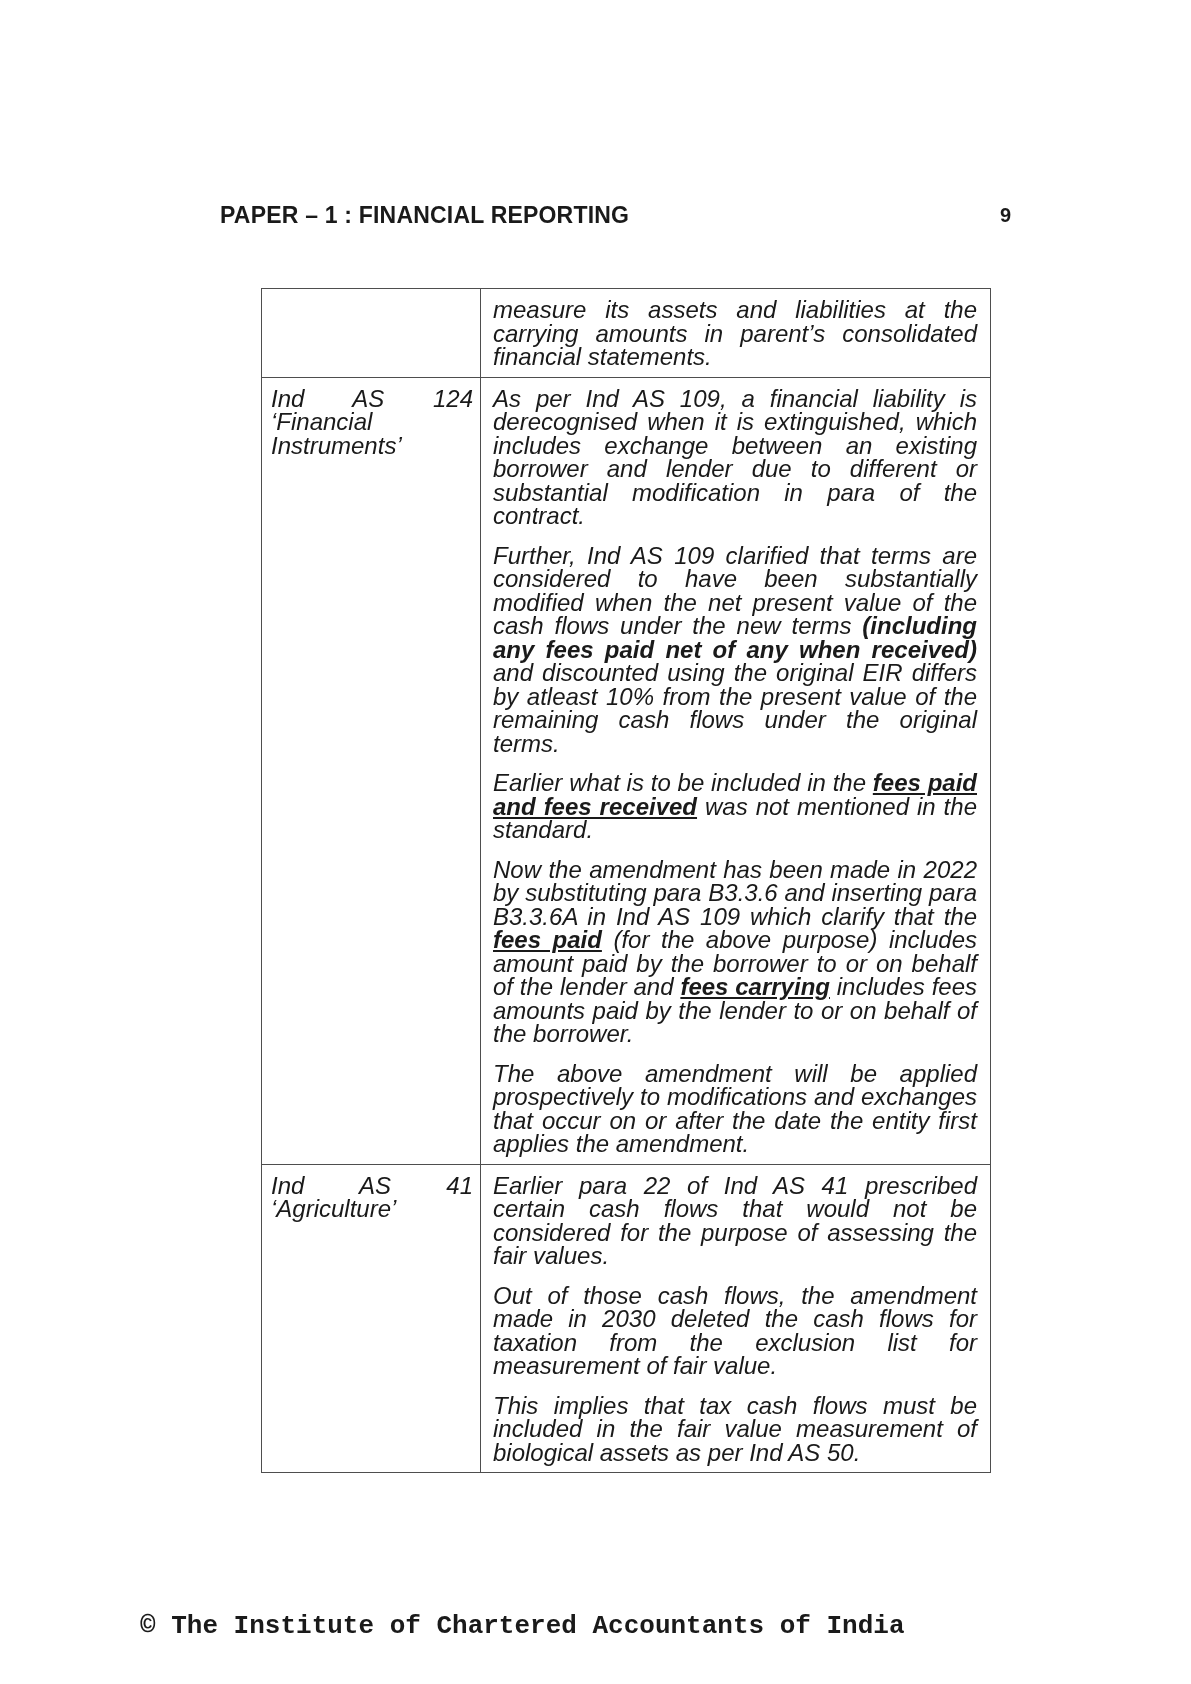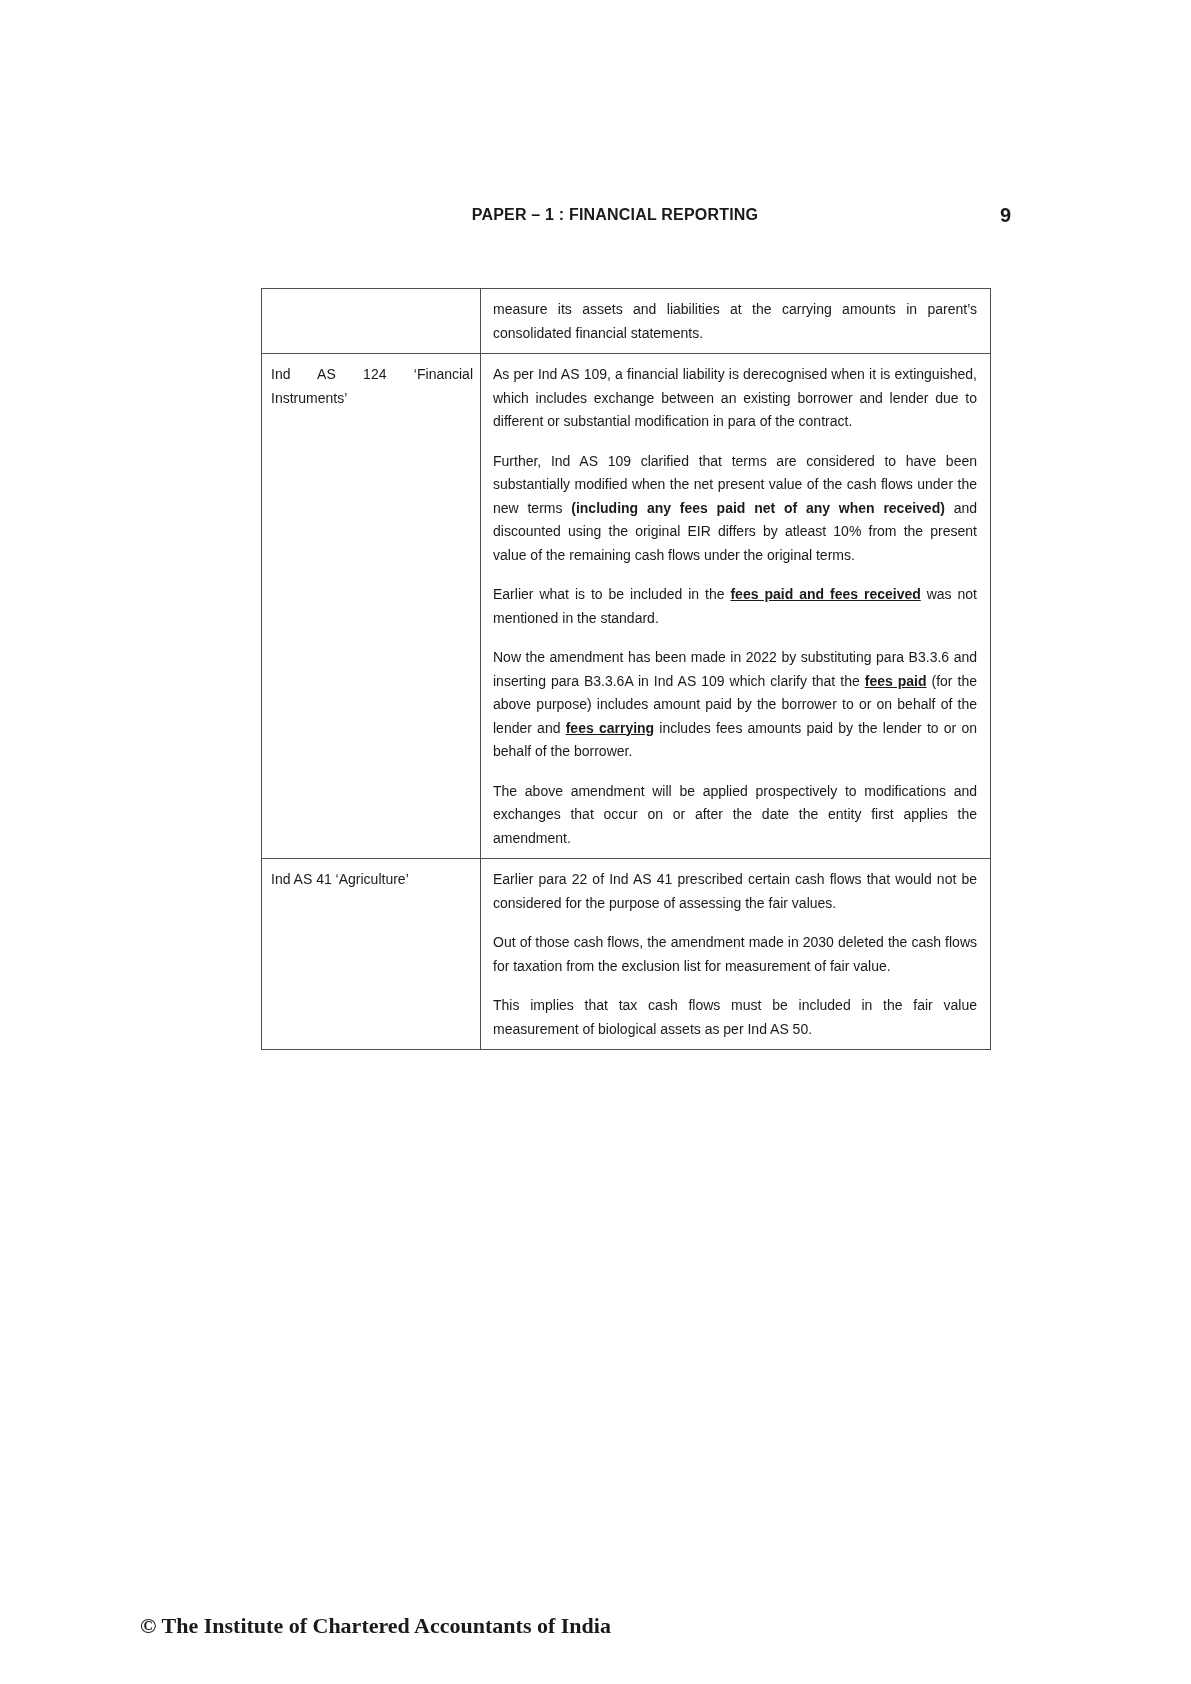--- a/index.html
+++ b/index.html
@@ -7,63 +7,64 @@
     width: 1191px; height: 1684px;
     background: #ffffff;
     font-family: "Liberation Sans", sans-serif;
     color: #1a1a1a;
     position: relative;
     overflow: hidden;
   }
   .doc-title {
     position: absolute;
     left: 220px; width: 790px; top: 202px;
-    text-align: center;
-    font-size: 16px; font-weight: bold;
+    text-align: left;
+    font-size: 23px; font-weight: bold;
     line-height: 26px;
     letter-spacing: 0.2px;
     white-space: nowrap;
   }
   .page-number {
     position: absolute;
     top: 202px; right: 180px;
     font-size: 20px; font-weight: bold;
     line-height: 26px;
   }
   table.amend {
     position: absolute;
     left: 261px; top: 288px;
     width: 730px;
     border-collapse: collapse;
   }
   table.amend td {
     border: 1.5px solid #4e4e4e;
     vertical-align: top;
-    font-size: 14px;
+    font-size: 24px;
     line-height: 23.5px;
     text-align: justify;
+    font-style: italic;
   }
   td.col-standard {
     width: 202px;
     padding: 9px 7px 8px 9px;
   }
   td.col-desc {
     padding: 9px 13px 8px 12px;
   }
   td.col-desc p {
     margin: 0 0 16px 0;
   }
   td.col-desc p:last-child { margin-bottom: 0; }
   .run-b { font-weight: bold; }
   .run-bu { font-weight: bold; text-decoration: underline; }
   .copyright {
     position: absolute;
     left: 140px; top: 1612px;
-    font-family: Liberation Serif, serif;
-    font-size: 22px; font-weight: bold;
+    font-family: Liberation Mono, monospace;
+    font-size: 26px; font-weight: bold;
     line-height: 28px;
     white-space: nowrap;
   }
 </style>
 </head>
 <body>
 
 <div class="doc-title">PAPER – 1 : FINANCIAL REPORTING</div>
 <div class="page-number">9</div>
 

